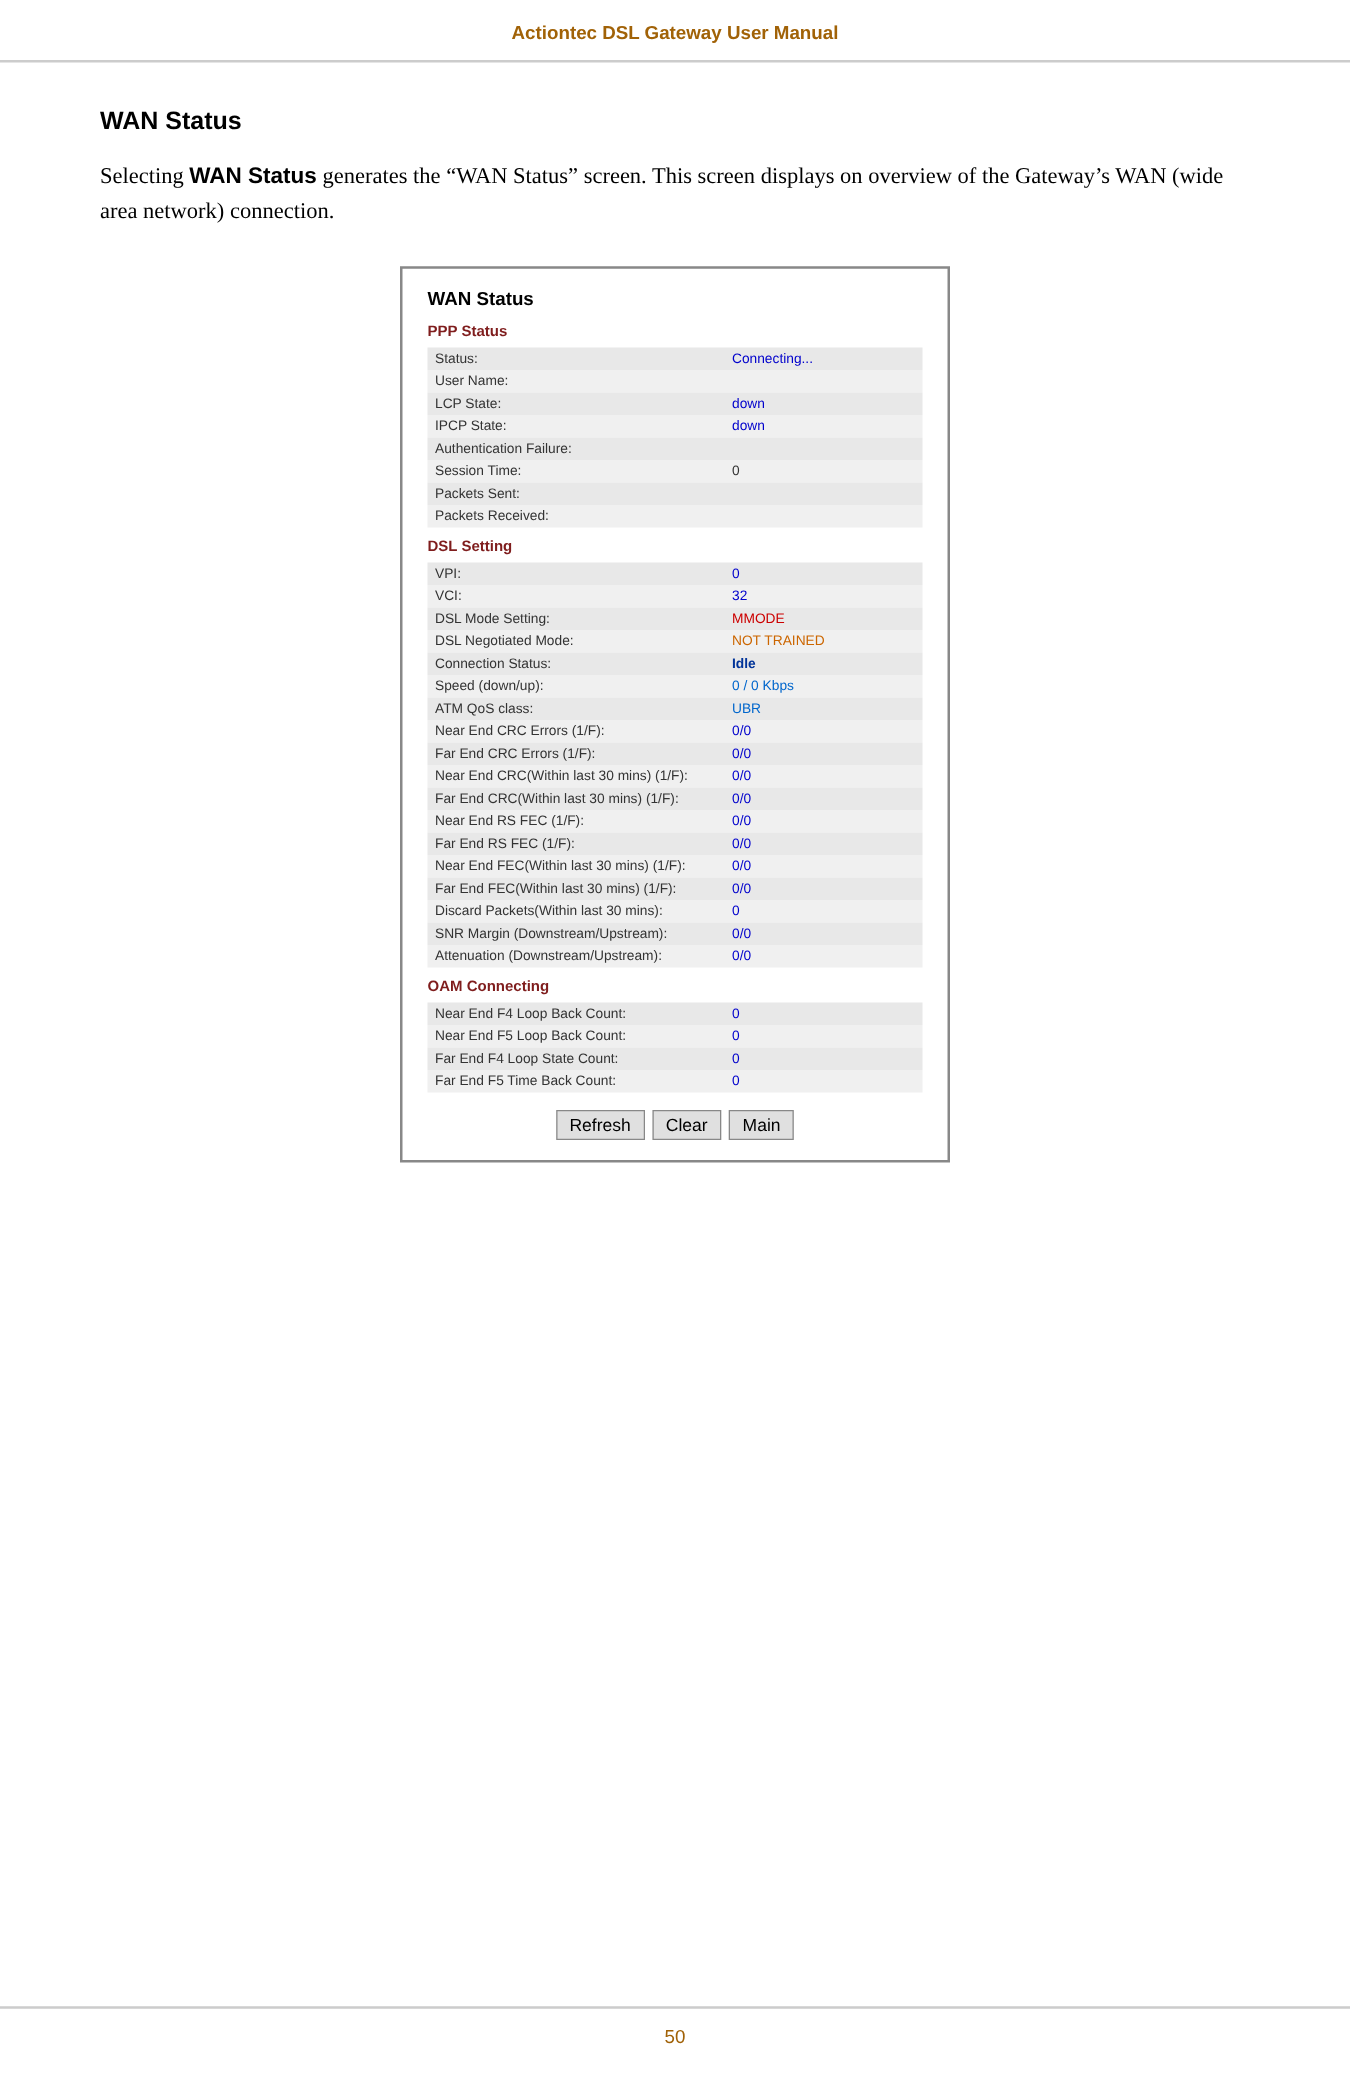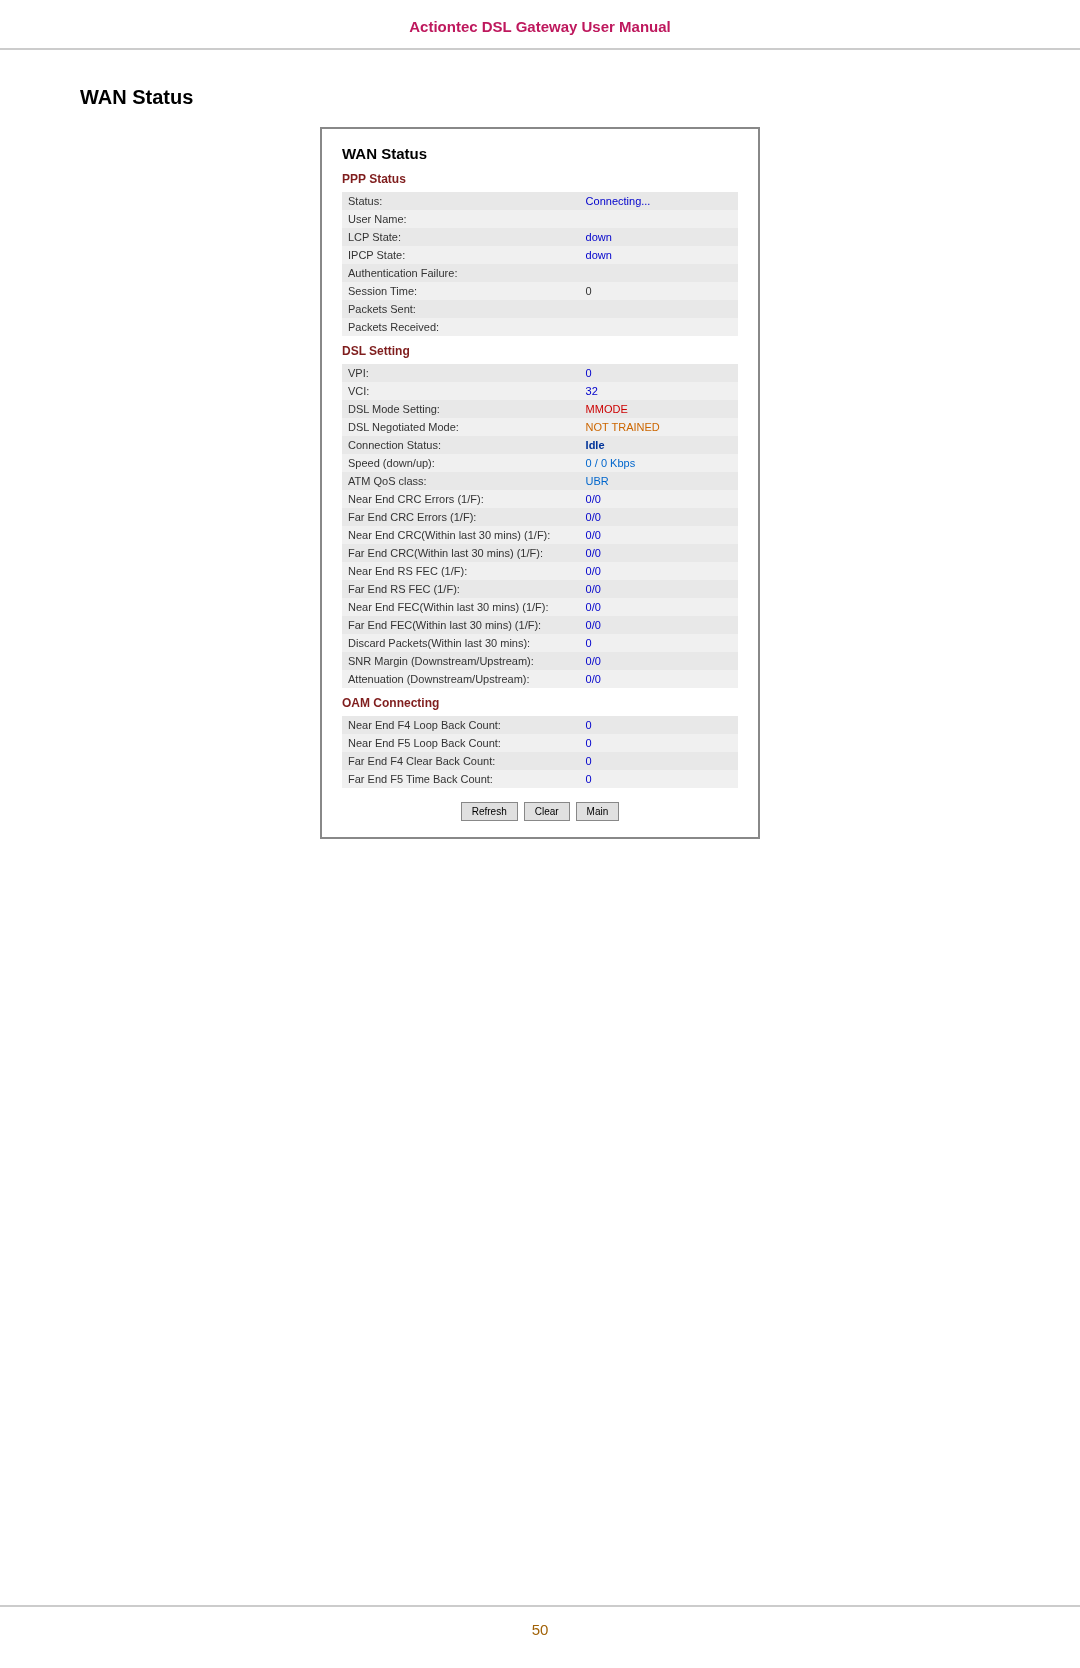--- a/index.html
+++ b/index.html
@@ -22,21 +22,21 @@
       text-align: center;
       padding: 18px 0 12px 0;
       border-bottom: 2px solid #cccccc;
       margin-bottom: 0;
     }
 
     .page-header-title {
       font-family: Arial, Helvetica, sans-serif;
       font-weight: bold;
       font-size: 15px;
-      color: #be185d;
+      color: #a16207;
     }
 
     .page-content {
       padding: 36px 80px 60px 80px;
     }
 
     .section-title {
       font-family: Arial, Helvetica, sans-serif;
       font-weight: bold;
       font-size: 20px;
@@ -144,21 +144,21 @@
 
     .button-row {
       display: flex;
       justify-content: center;
       gap: 6px;
       margin-top: 14px;
     }
 
     .action-button {
       font-family: Arial, Helvetica, sans-serif;
-      font-size: 10px;
+      font-size: 14px;
       background: #e0e0e0;
       border: 1px solid #888888;
       padding: 3px 10px;
       cursor: pointer;
       color: #000000;
     }
 
     .page-footer {
       position: absolute;
       bottom: 30px;
@@ -179,20 +179,23 @@
 <body>
 
 <div class="page-header">
   <span class="page-header-title">Actiontec DSL Gateway User Manual</span>
 </div>
 
 <div class="page-content">
 
   <div class="section-title">WAN Status</div>
 
+  <p class="intro-text">
+    Selecting <strong>WAN Status</strong> generates the “WAN Status” screen. This screen displays on overview of the Gateway’s WAN (wide area network) connection.
+  </p>
 
   <div class="wan-status-box">
 
     <div class="wan-status-box-title">WAN Status</div>
 
     <div class="section-header spacer-section">PPP Status</div>
     <table class="status-table">
       <tbody>
         <tr>
           <td class="label-cell">Status:</td>
@@ -312,21 +315,21 @@
       <tbody>
         <tr>
           <td class="label-cell">Near End F4 Loop Back Count:</td>
           <td class="value-cell value-blue">0</td>
         </tr>
         <tr>
           <td class="label-cell">Near End F5 Loop Back Count:</td>
           <td class="value-cell value-blue">0</td>
         </tr>
         <tr>
-          <td class="label-cell">Far End F4 Clear Back Count:</td>
+          <td class="label-cell">Far End F4 Loop State Count:</td>
           <td class="value-cell value-blue">0</td>
         </tr>
         <tr>
           <td class="label-cell">Far End F5 Time Back Count:</td>
           <td class="value-cell value-blue">0</td>
         </tr>
       </tbody>
     </table>
 
     <div class="button-row">

